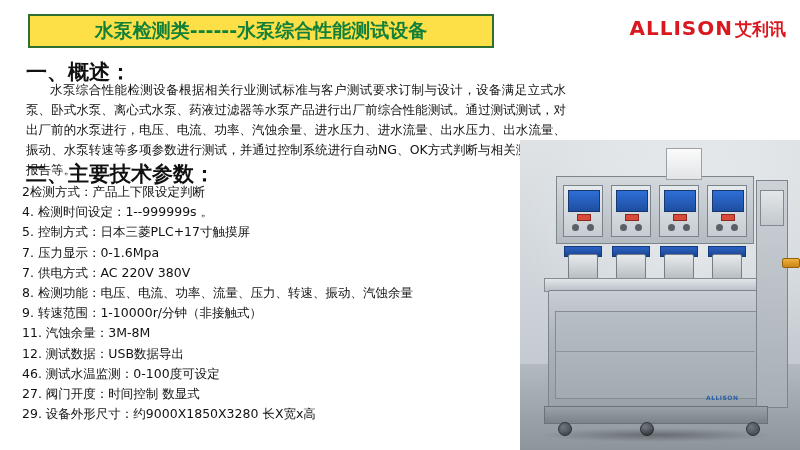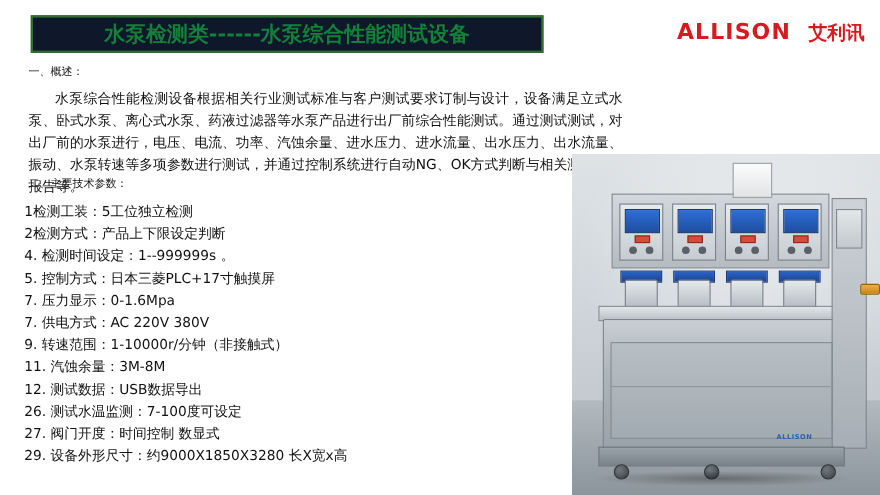--- a/index.html
+++ b/index.html
@@ -26,21 +26,21 @@
     position: absolute;
     left: 28px;
     top: 14px;
     width: 466px;
     height: 34px;
     border: 2px solid #2f6f2f;
     box-sizing: border-box;
     display: flex;
     align-items: center;
     justify-content: center;
-    background: #0f172a;
+    background: #fde047;
   }
   .title-text {
     color: #13803a;
     font-size: 19px;
     font-weight: bold;
     letter-spacing: 0px;
     white-space: nowrap;
     font-family: "DejaVu Sans", "Liberation Sans", sans-serif;
   }
   
@@ -54,27 +54,27 @@
   .brand-main {
     color: #d81920;
     font-size: 20px;
     font-weight: bold;
     letter-spacing: 1px;
   }
   .brand-sub {
     color: #d81920;
     font-size: 17px;
     font-weight: bold;
-    margin-left: 16px;
+    margin-left: 2px;
   }
   
   .section-head {
     position: absolute;
-    font-size: 10px;
-    font-weight: normal;
+    font-size: 21px;
+    font-weight: bold;
     color: #111111;
   }
   #sec1-head { left: 26px; top: 58px; }
   #sec2-head { left: 26px; top: 160px; }
 
   .para {
     position: absolute;
     left: 26px;
     top: 80px;
     width: 540px;
@@ -288,30 +288,30 @@
 
   <div class="brand">
     <span class="brand-main">ALLISON</span><span class="brand-sub">艾利讯</span>
   </div>
 
   <div class="section-head" id="sec1-head">一、概述：</div>
   <div class="para">水泵综合性能检测设备根据相关行业测试标准与客户测试要求订制与设计，设备满足立式水泵、卧式水泵、离心式水泵、药液过滤器等水泵产品进行出厂前综合性能测试。通过测试测试，对出厂前的水泵进行，电压、电流、功率、汽蚀余量、进水压力、进水流量、出水压力、出水流量、振动、水泵转速等多项参数进行测试，并通过控制系统进行自动NG、OK方式判断与相关测试报告报告等。</div>
 
   <div class="section-head" id="sec2-head">二、主要技术参数：</div>
   <ul class="spec-list">
-    <li>1检测工装：5工位独立检测</li>
     <li>2检测方式：产品上下限设定判断</li>
     <li>4. 检测时间设定：1--999999s 。</li>
     <li>5. 控制方式：日本三菱PLC+17寸触摸屏</li>
     <li>7. 压力显示：0-1.6Mpa</li>
     <li>7. 供电方式：AC 220V  380V</li>
+    <li>8. 检测功能：电压、电流、功率、流量、压力、转速、振动、汽蚀余量</li>
     <li>9. 转速范围：1-10000r/分钟（非接触式）</li>
     <li>11. 汽蚀余量：3M-8M</li>
     <li>12. 测试数据：USB数据导出</li>
-    <li>26. 测试水温监测：7-100度可设定</li>
+    <li>46. 测试水温监测：0-100度可设定</li>
     <li>27. 阀门开度：时间控制  数显式</li>
     <li>29. 设备外形尺寸：约9000X1850X3280 长X宽x高</li>
 
   </ul>
 
   <div class="photo">
     <div class="ph-bg"></div>
     <div class="ph-wallshadow"></div>
     <div class="ph-floor"></div>
 

